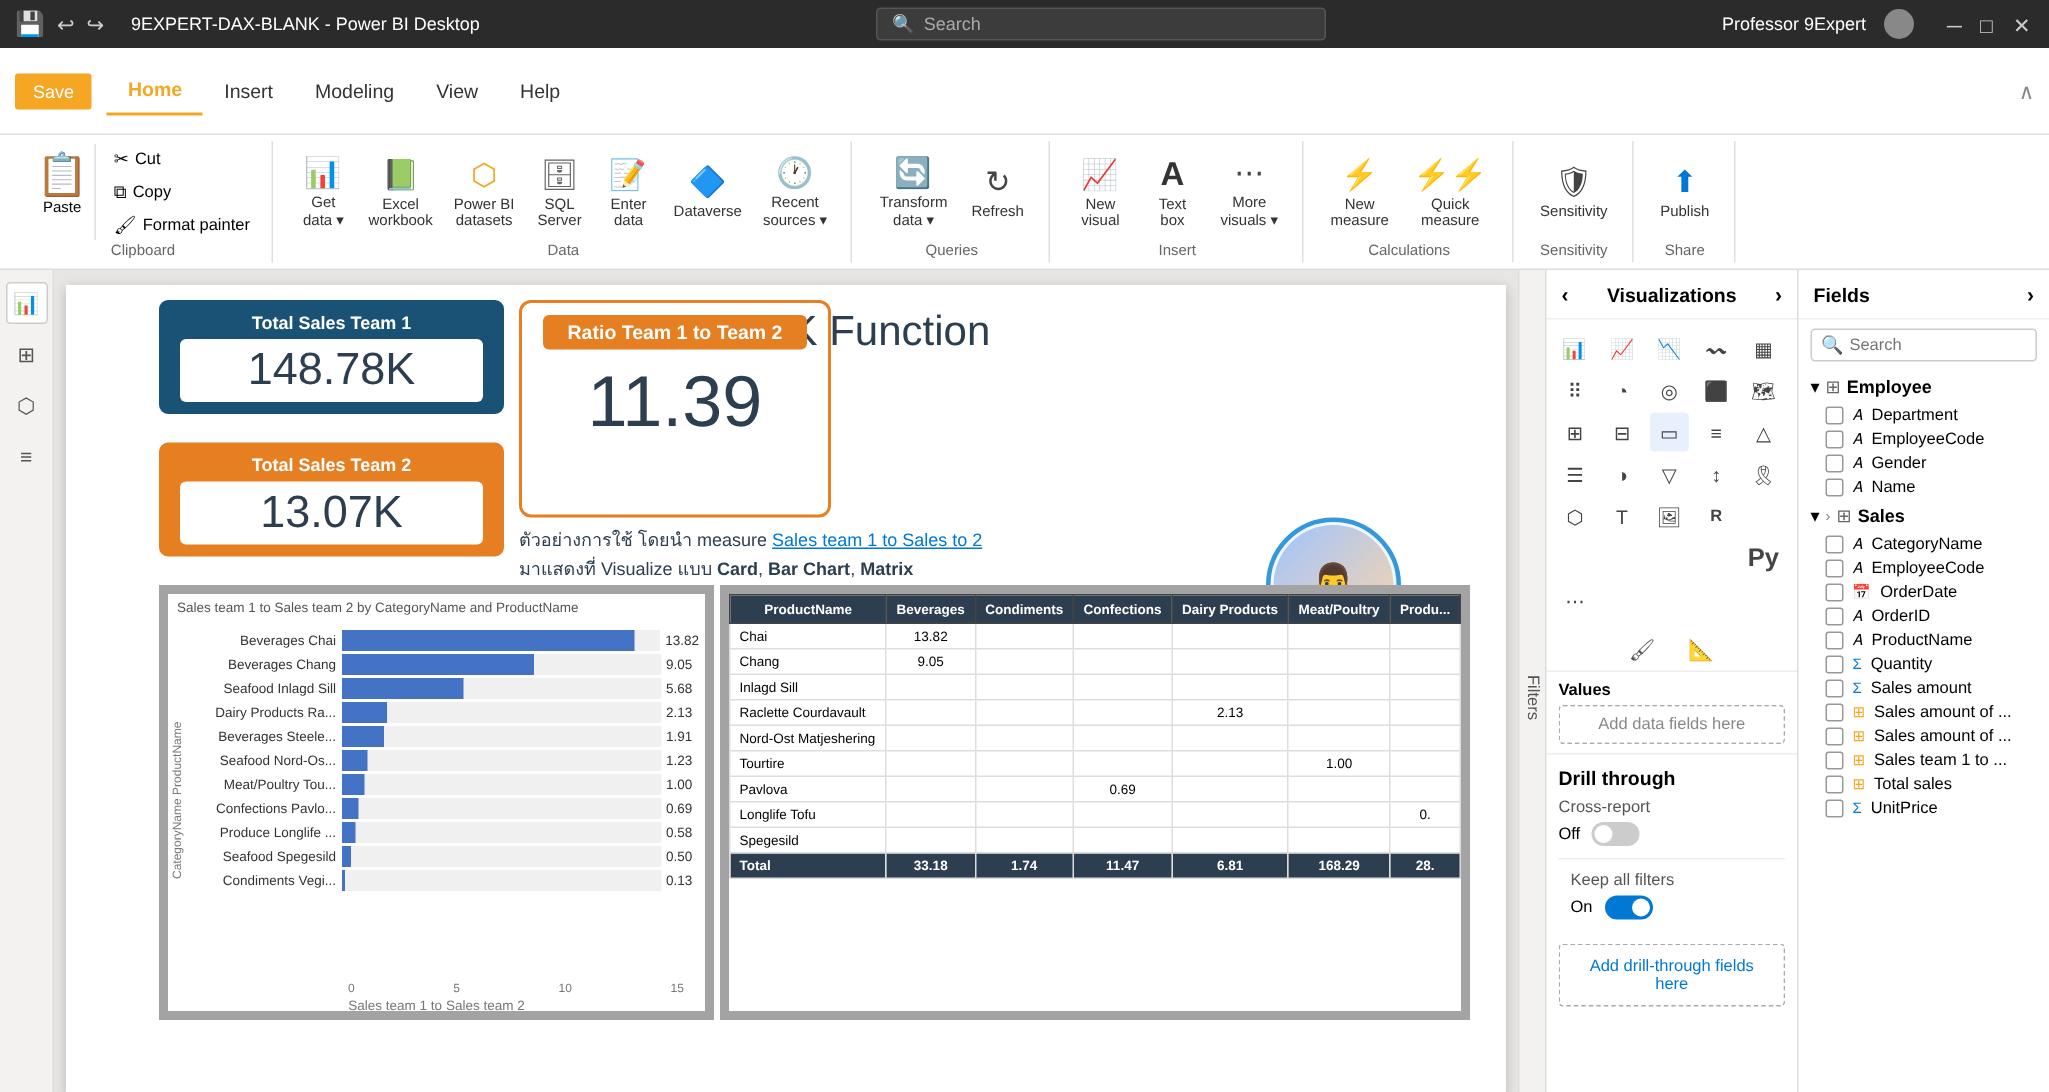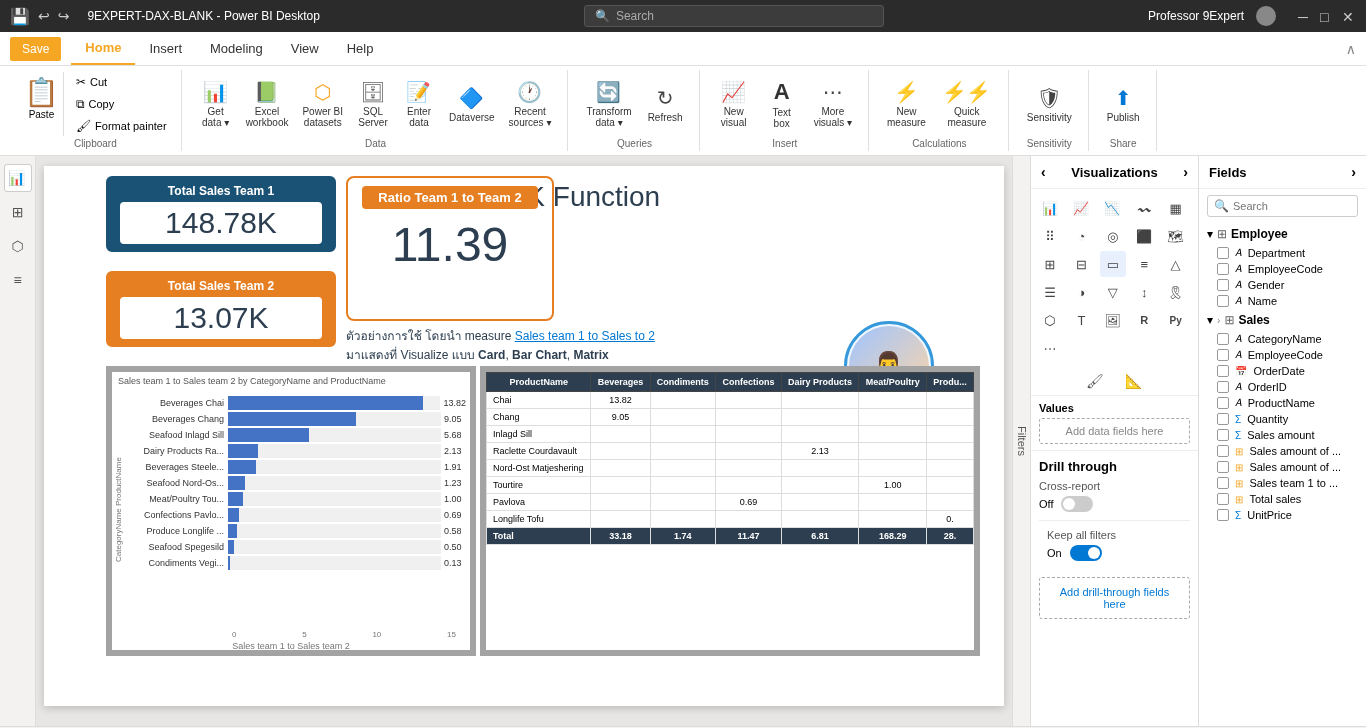--- a/index.html
+++ b/index.html
@@ -9,21 +9,21 @@
     .title-bar { background: #2b2b2b; color: white; height: 32px; display: flex; align-items: center; justify-content: space-between; padding: 0 10px; }
     .title-bar-left { display: flex; align-items: center; gap: 8px; }
     .title-bar-center { flex: 1; display: flex; justify-content: center; }
     .title-search { background: #3c3c3c; border: 1px solid #555; border-radius: 3px; color: white; padding: 3px 10px; width: 300px; font-size: 12px; display: flex; align-items: center; gap: 6px; }
     .title-bar-right { display: flex; align-items: center; gap: 12px; font-size: 12px; }
     .win-controls { display: flex; gap: 8px; margin-left: 10px; }
     .win-btn { width: 14px; height: 14px; cursor: pointer; color: #ccc; font-size: 14px; }
 
     
     .ribbon { background: #fff; border-bottom: 1px solid #ddd; }
-    .ribbon-tabs { display: flex; align-items: center; padding: 0 10px; border-bottom: 1px solid #e0e0e0; }
+    .ribbon-tabs { display: flex; align-items: center; padding: 12px 10px; border-bottom: 1px solid #e0e0e0; }
     .ribbon-tab { padding: 8px 14px; font-size: 13px; cursor: pointer; color: #333; }
     .ribbon-save { background: #f5a623; color: white; border: none; padding: 5px 12px; border-radius: 2px; font-size: 12px; cursor: pointer; margin-right: 10px; }
 
     .ribbon-content { display: flex; align-items: stretch; padding: 4px 10px; gap: 2px; min-height: 80px; }
     .ribbon-group { display: flex; flex-direction: column; align-items: center; border-right: 1px solid #e0e0e0; padding: 2px 10px; min-width: 60px; }
     .ribbon-group-items { display: flex; gap: 4px; flex: 1; align-items: center; }
     .ribbon-group-label { font-size: 10px; color: #666; margin-top: 2px; }
     .ribbon-btn { display: flex; flex-direction: column; align-items: center; cursor: pointer; padding: 4px 6px; border-radius: 3px; min-width: 44px; }
     .ribbon-btn .icon { font-size: 20px; color: #444; }
     .ribbon-btn .label { font-size: 10px; color: #333; text-align: center; margin-top: 2px; white-space: nowrap; }
@@ -511,20 +511,29 @@
             <tr>
                 <td>Longlife Tofu</td>
                 <td></td>
                 <td></td>
                 <td></td>
                 <td></td>
                 <td></td>
                 <td>0.</td>
               </tr>
             <tr>
+                <td>Spegesild</td>
+                <td></td>
+                <td></td>
+                <td></td>
+                <td></td>
+                <td></td>
+                <td></td>
+              </tr>
+            <tr>
                 <td><strong>Total</strong></td>
                 <td>33.18</td>
                 <td>1.74</td>
                 <td>11.47</td>
                 <td>6.81</td>
                 <td>168.29</td>
                 <td>28.</td>
               </tr>
           </tbody>
         </table>
@@ -565,21 +574,21 @@
       <div class="viz-icon">☰</div>
       <div class="viz-icon">◑</div>
       <div class="viz-icon">▽</div>
       <div class="viz-icon">↕</div>
       <div class="viz-icon">🎗</div>
 
       <div class="viz-icon">⬡</div>
       <div class="viz-icon">T</div>
       <div class="viz-icon">🖼</div>
       <div class="viz-icon" style="font-size:11px; font-weight:bold;">R</div>
-      <div class="viz-icon" style="font-size:10px; font-weight:bold;">Py</div>
+      <div class="viz-icon" style="font-size:17px; font-weight:bold;margin-top:28px;">Py</div>
 
       <div class="viz-icon">⋯</div>
     </div>
 
     <div class="viz-toolbar">
       <span class="viz-toolbar-btn">🖌</span>
       <span class="viz-toolbar-btn">📐</span>
     </div>
 
     <div class="viz-values">

